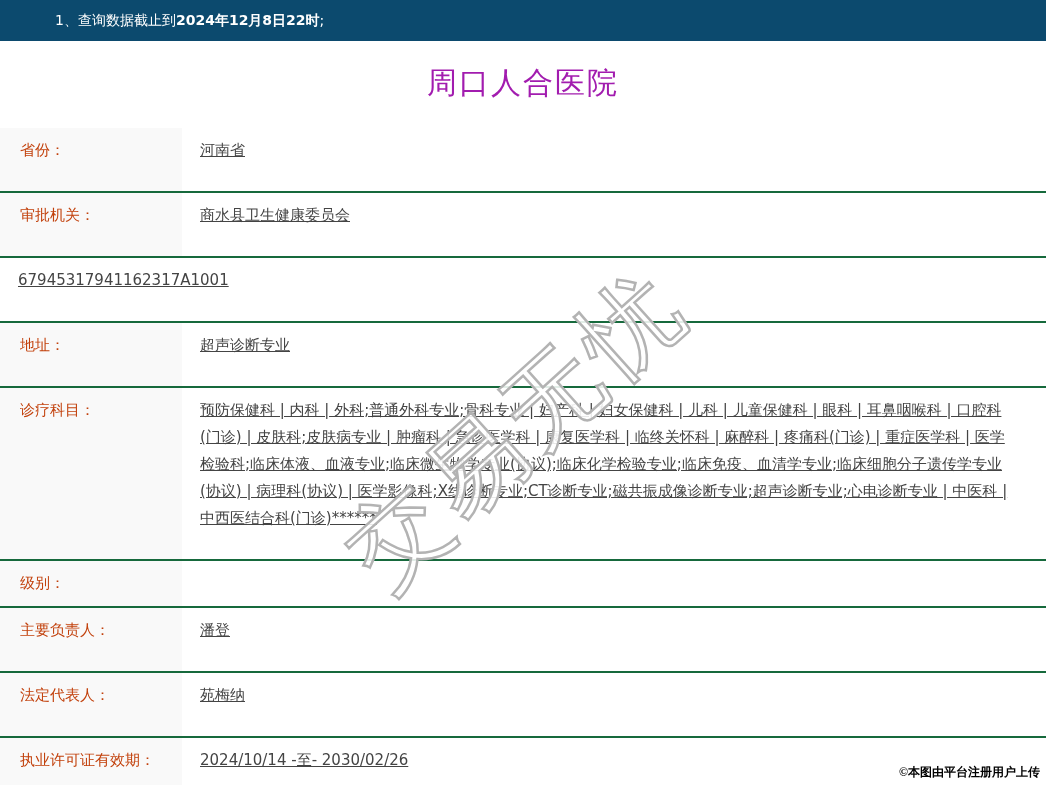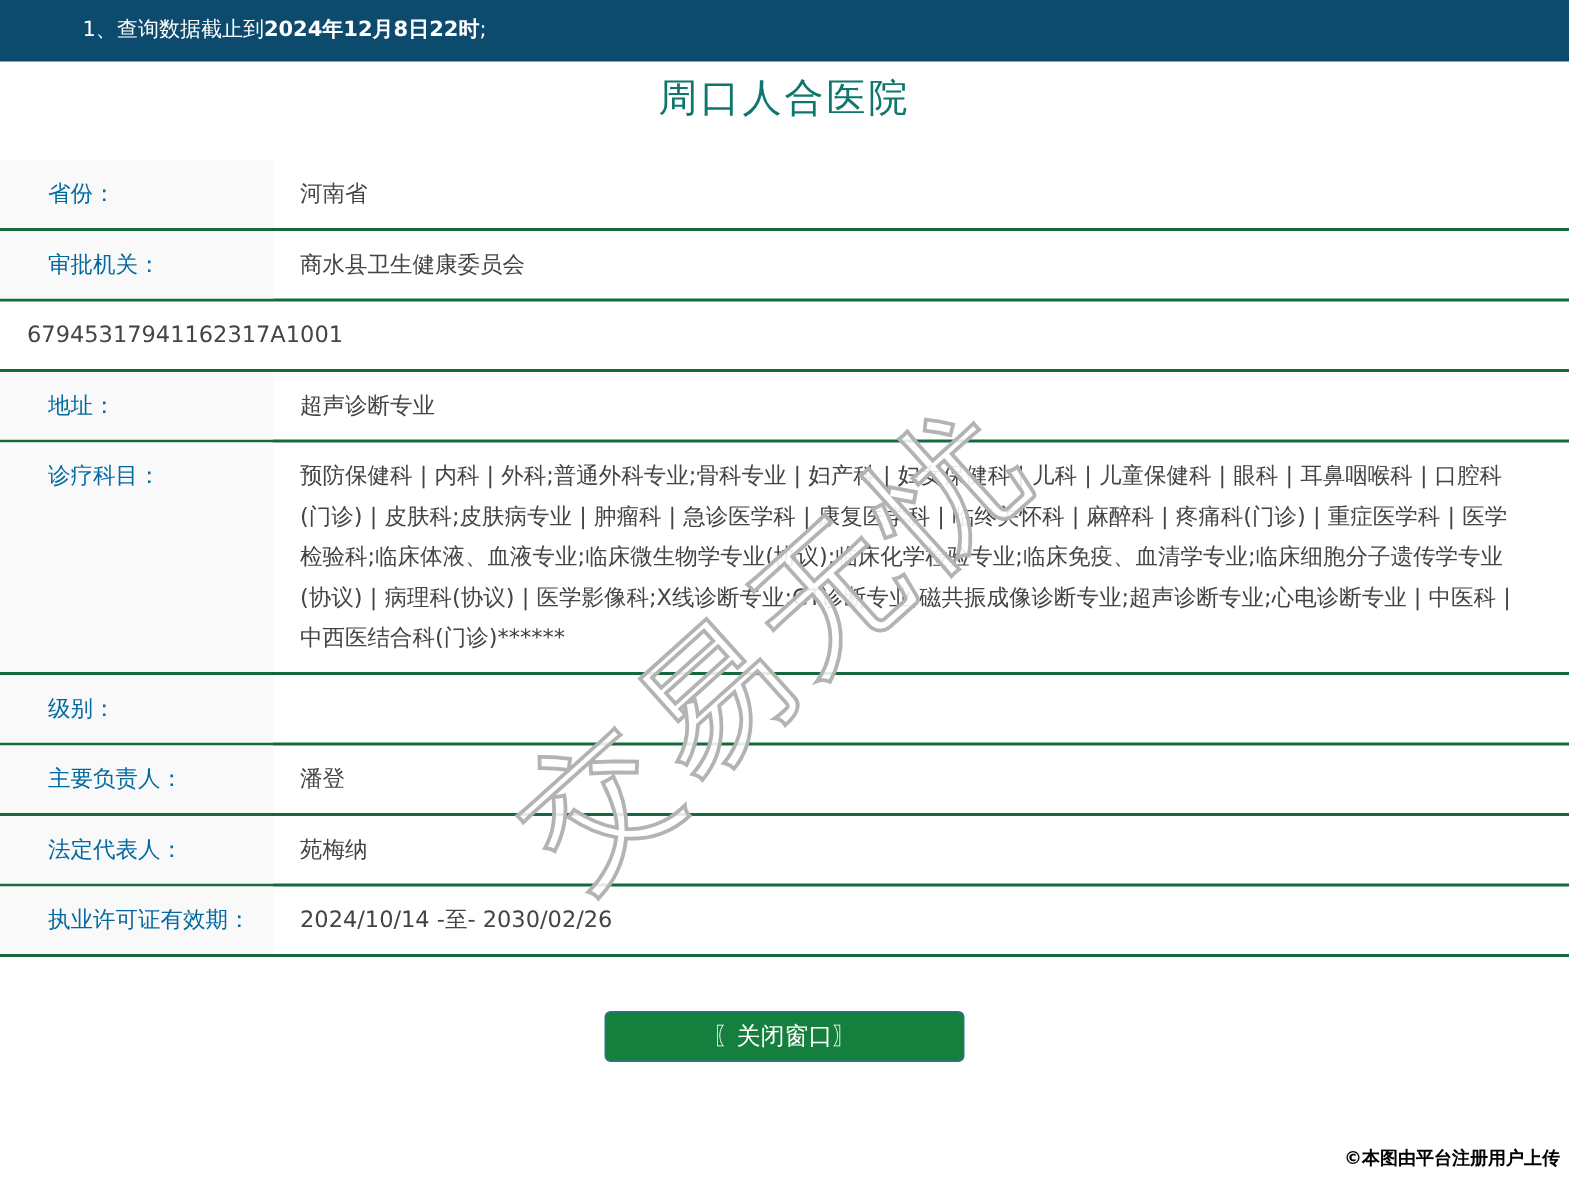--- a/index.html
+++ b/index.html
@@ -20,52 +20,53 @@
     color: #ffffff;
     padding: 7px 20px 7px 55px;
     font-size: 14px;
     line-height: 27px;
   }
   .notice-line { white-space: nowrap; }
   .notice-line .bold { font-weight: bold; }
 
   
   .page-title {
-    margin-top: 7px;
+    margin-top: 22px;
     text-align: center;
-    font-size: 26px;
+    font-size: 30px;
     font-weight: 400;
-    color: #0f766e;
+    color: #a21caf;
     letter-spacing: 2px;
   }
 
   
   .info-table {
     margin-top: 24px;
     width: 100%;
   }
   .info-row {
     display: flex;
     border-bottom: 2px solid #16693c;
   }
   .info-label {
     width: 182px;
     flex: 0 0 182px;
     background: #f9f9f9;
-    padding: 9px 10px 9px 32px;
+    padding: 9px 10px 9px 20px;
     font-size: 15px;
     line-height: 27px;
-    color: #0369a1;
+    color: #c2410c;
   }
   .info-value {
     flex: 1;
-    padding: 9px 30px 9px 18px;
+    padding: 9px 30px 27px 18px;
     font-size: 15px;
     line-height: 27px;
     color: #444444;
+    text-decoration: underline;
   }
 
   
   .button-bar {
     margin-top: 36px;
     text-align: center;
   }
   .close-btn {
     width: 240px;
     height: 34px;
@@ -96,20 +97,21 @@
   
   .credit {
     position: absolute;
     right: 6px;
     bottom: 4px;
     font-size: 12px;
     font-weight: bold;
     color: #000000;
     text-shadow: -1px -1px 0 #fff, 1px -1px 0 #fff, -1px 1px 0 #fff, 1px 1px 0 #fff;
     z-index: 6;
+    font-family: Liberation Serif, serif;
   }
 </style>
 </head>
 <body>
 
 <div class="banner">
   <div>
       <div class="notice-line"><span>1、</span><span>查询数据截止到</span><span class="bold">2024年12月8日22时</span><span>;</span></div>
     </div>
 </div>

